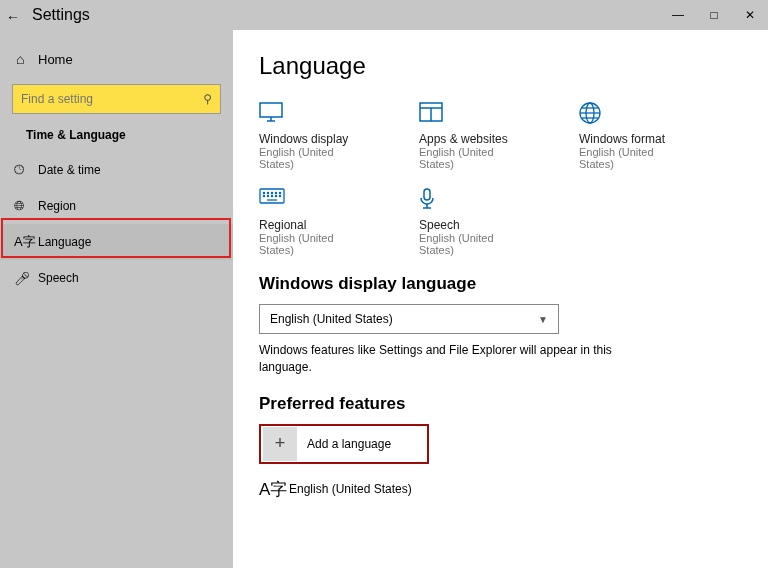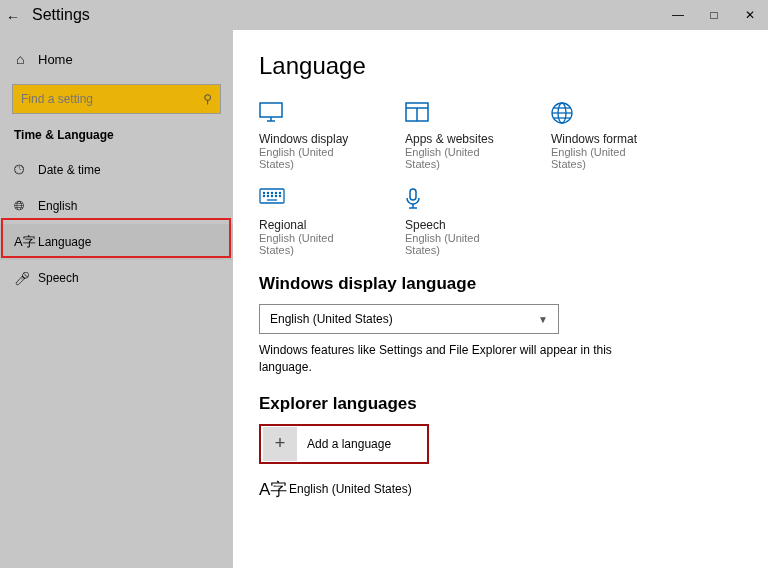--- a/index.html
+++ b/index.html
@@ -5,31 +5,31 @@
 *{box-sizing:border-box;margin:0;padding:0;font-family:"Segoe UI",Arial,sans-serif}
 body{width:768px;height:568px;background:#fff;overflow:hidden;position:relative}
 .tb{height:30px;display:flex;align-items:center;background:#c6c6c6}
 .tb .bk{width:26px;text-align:center;font-size:14px;cursor:default}
 .tb .tt{font-size:16px;padding-left:6px}
 .tb .sp{flex:1}
 .tb .wb{width:36px;text-align:center;font-size:12px;cursor:default}
 .side{position:absolute;left:0;top:30px;width:233px;height:538px;background:#c6c6c6;padding-top:12px}
 .home{display:flex;align-items:center;height:34px;padding-left:16px;font-size:13px;cursor:default}
 .home .ic{width:22px;font-size:14px}
-.srch{margin:8px 12px 10px 12px;height:30px;background:#eab308;border:1px solid #9a9a9a;display:flex;align-items:center;padding:0 8px}
+.srch{margin:8px 12px 10px 12px;height:30px;background:#fde047;border:1px solid #9a9a9a;display:flex;align-items:center;padding:0 8px}
 .srch input{flex:1;background:transparent;border:0;outline:0;font-size:12px;color:#555}
 .srch .mg{font-size:12px;color:#555}
-.cat{font-size:12px;font-weight:600;padding:4px 14px 10px 14px}
+.cat{font-size:12px;font-weight:600;padding:4px 14px 10px 26px}
 .ni{display:flex;align-items:center;height:36px;padding-left:14px;font-size:12px;cursor:default}
 .ni .ic{width:24px;font-size:13px}
 .ni.sel{background:#bdbdbd}
 .hl{border:2px solid #d22;position:absolute;pointer-events:none}
 .main{position:absolute;left:233px;top:30px;width:535px;height:538px;background:#fff;padding:22px 26px;overflow:hidden}
 .h1{font-size:24px;font-weight:400;margin-bottom:22px}
-.tiles{display:flex;gap:34px;margin-bottom:18px}
+.tiles{display:flex;gap:48px;margin-bottom:18px}
 .tile{width:112px}
 .tile .tic{font-size:20px;color:#0067b8;height:26px}
 .tile .tl{font-size:12px;color:#222;margin-top:4px}
 .tile .ts{font-size:11px;color:#777}
 .h2{font-size:17px;font-weight:700;margin:18px 0 10px 0}
 .dd{width:300px;height:30px;border:1px solid #888;display:flex;align-items:center;padding:0 10px;font-size:12px;cursor:default}
 .dd .ar{margin-left:auto;font-size:10px;color:#555}
 .desc{font-size:12px;color:#000000;margin-top:8px;max-width:360px;line-height:1.4}
 .add{display:flex;align-items:center;width:170px;height:40px;border:2px solid #9a0b0b;cursor:default;margin-top:10px}
 .add .pb{width:34px;height:34px;background:#dcdcdc;display:flex;align-items:center;justify-content:center;font-size:18px;color:#444;margin:2px}
@@ -60,21 +60,21 @@
     <span class="mg">⚲</span>
   </div>
   <div class="cat">Time &amp; Language</div>
 
   <div class="ni">
     <span class="ic">🕒︎</span>
     <span>Date &amp; time</span>
   </div>
   <div class="ni">
     <span class="ic">🌐︎</span>
-    <span>English</span>
+    <span>Region</span>
   </div>
   <div class="ni sel">
     <span class="ic">A字</span>
     <span>Language</span>
   </div>
   <div class="ni">
     <span class="ic">🎤︎</span>
     <span>Speech</span>
   </div>
 </div>
@@ -157,21 +157,21 @@
     </div>
   </div>
 
   <div class="h2">Windows display language</div>
   <div class="dd">
     <span>English (United States)</span>
     <span class="ar">▼</span>
   </div>
   <div class="desc">Windows features like Settings and File Explorer will appear in this language.</div>
 
-  <div class="h2">Explorer languages</div>
+  <div class="h2">Preferred features</div>
 
   <div class="add">
     <div class="pb">+</div>
     <div class="al">Add a language</div>
   </div>
 
   <div class="lrow">
     <span class="lic">A字</span>
     <span>English (United States)</span>
   </div>

